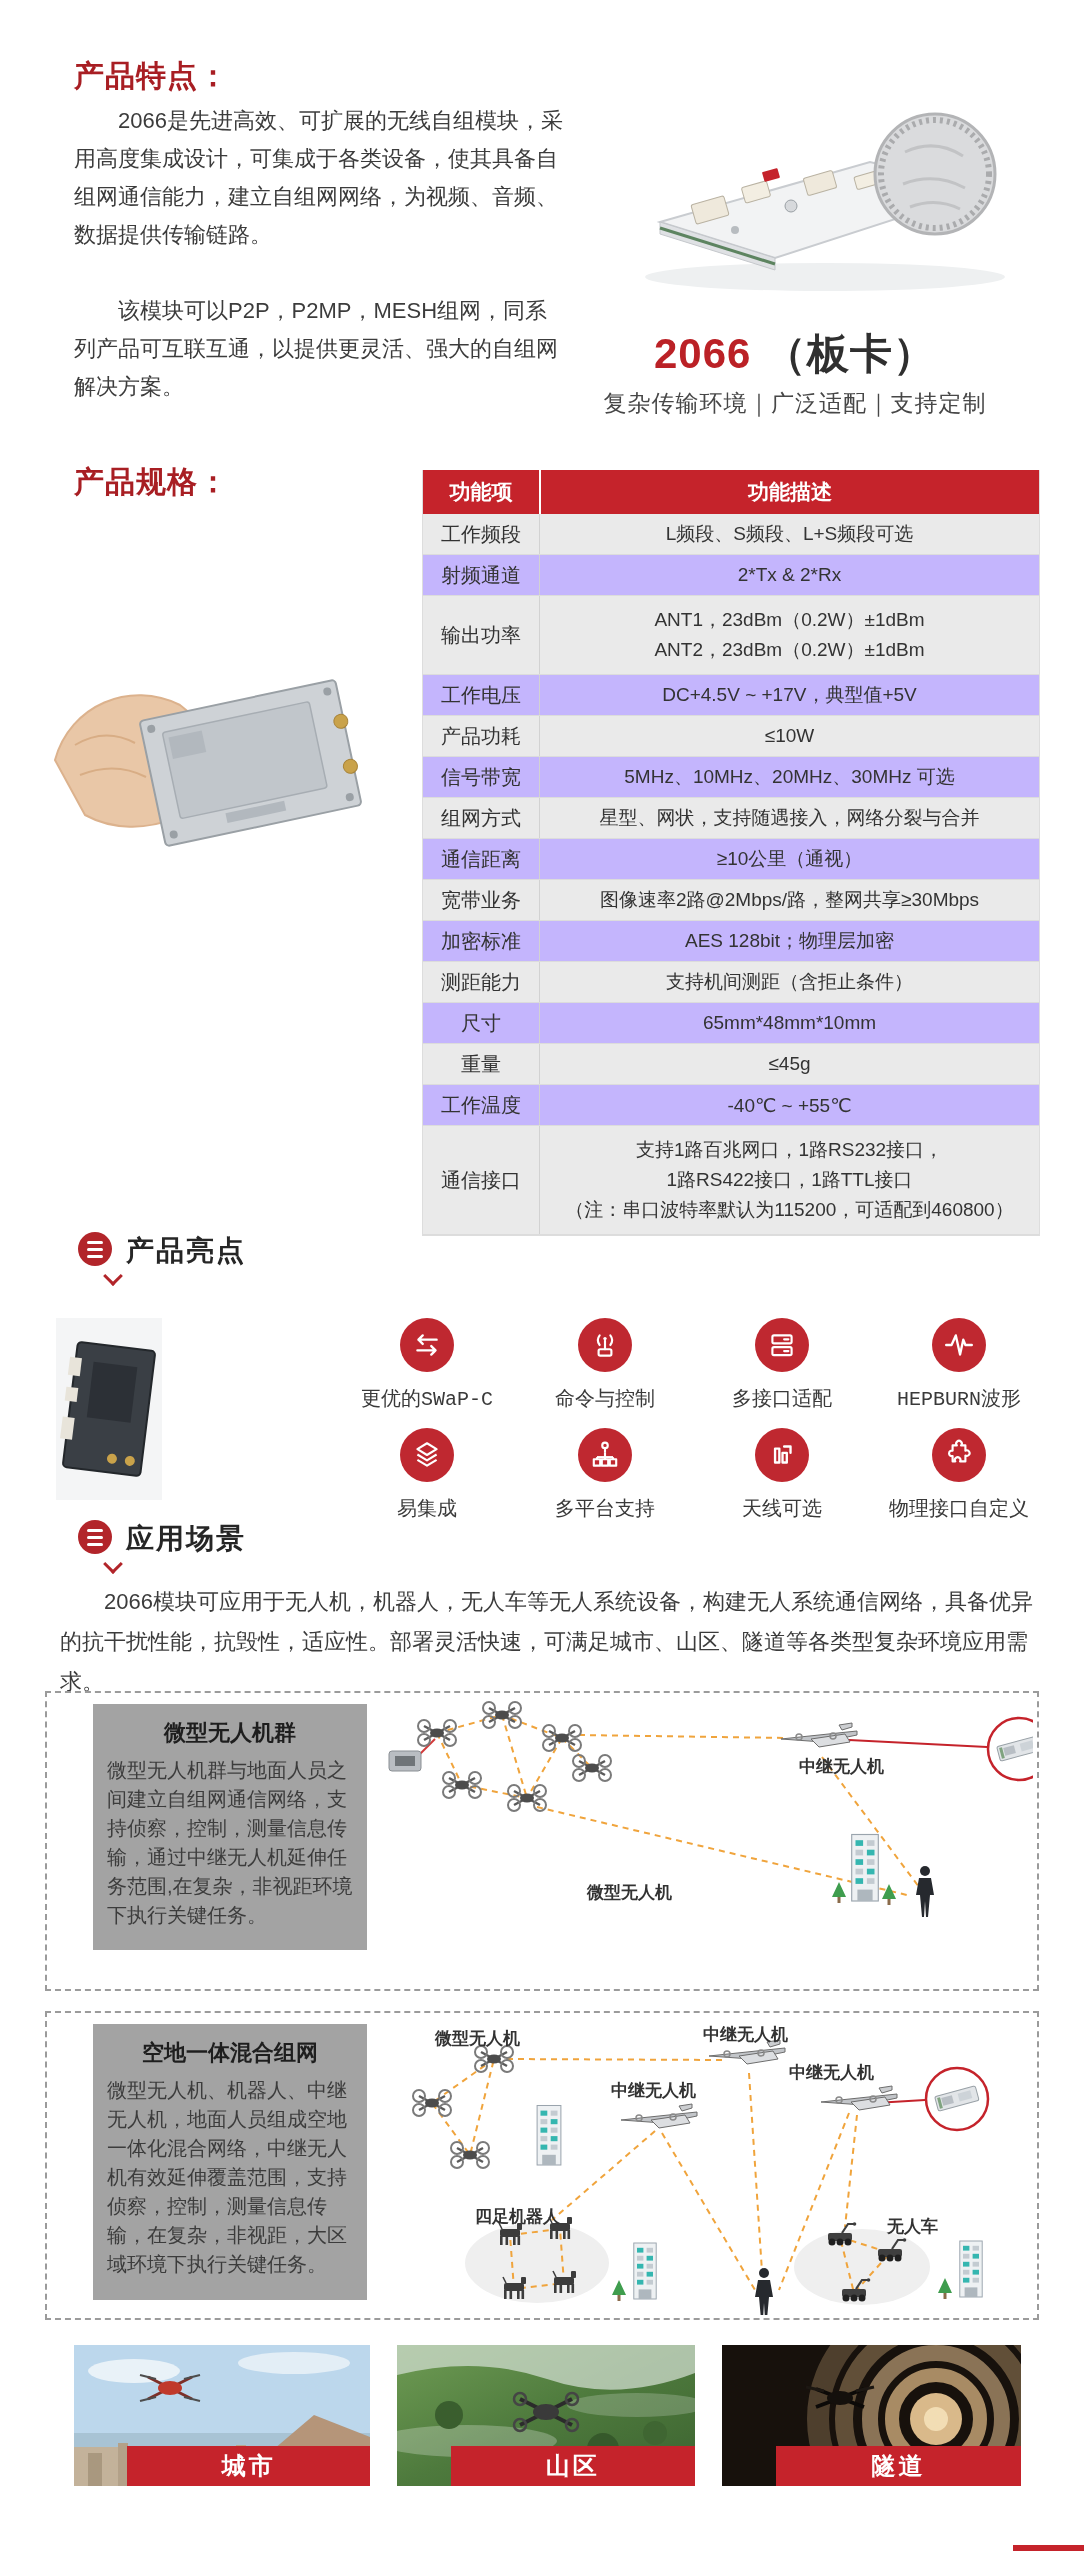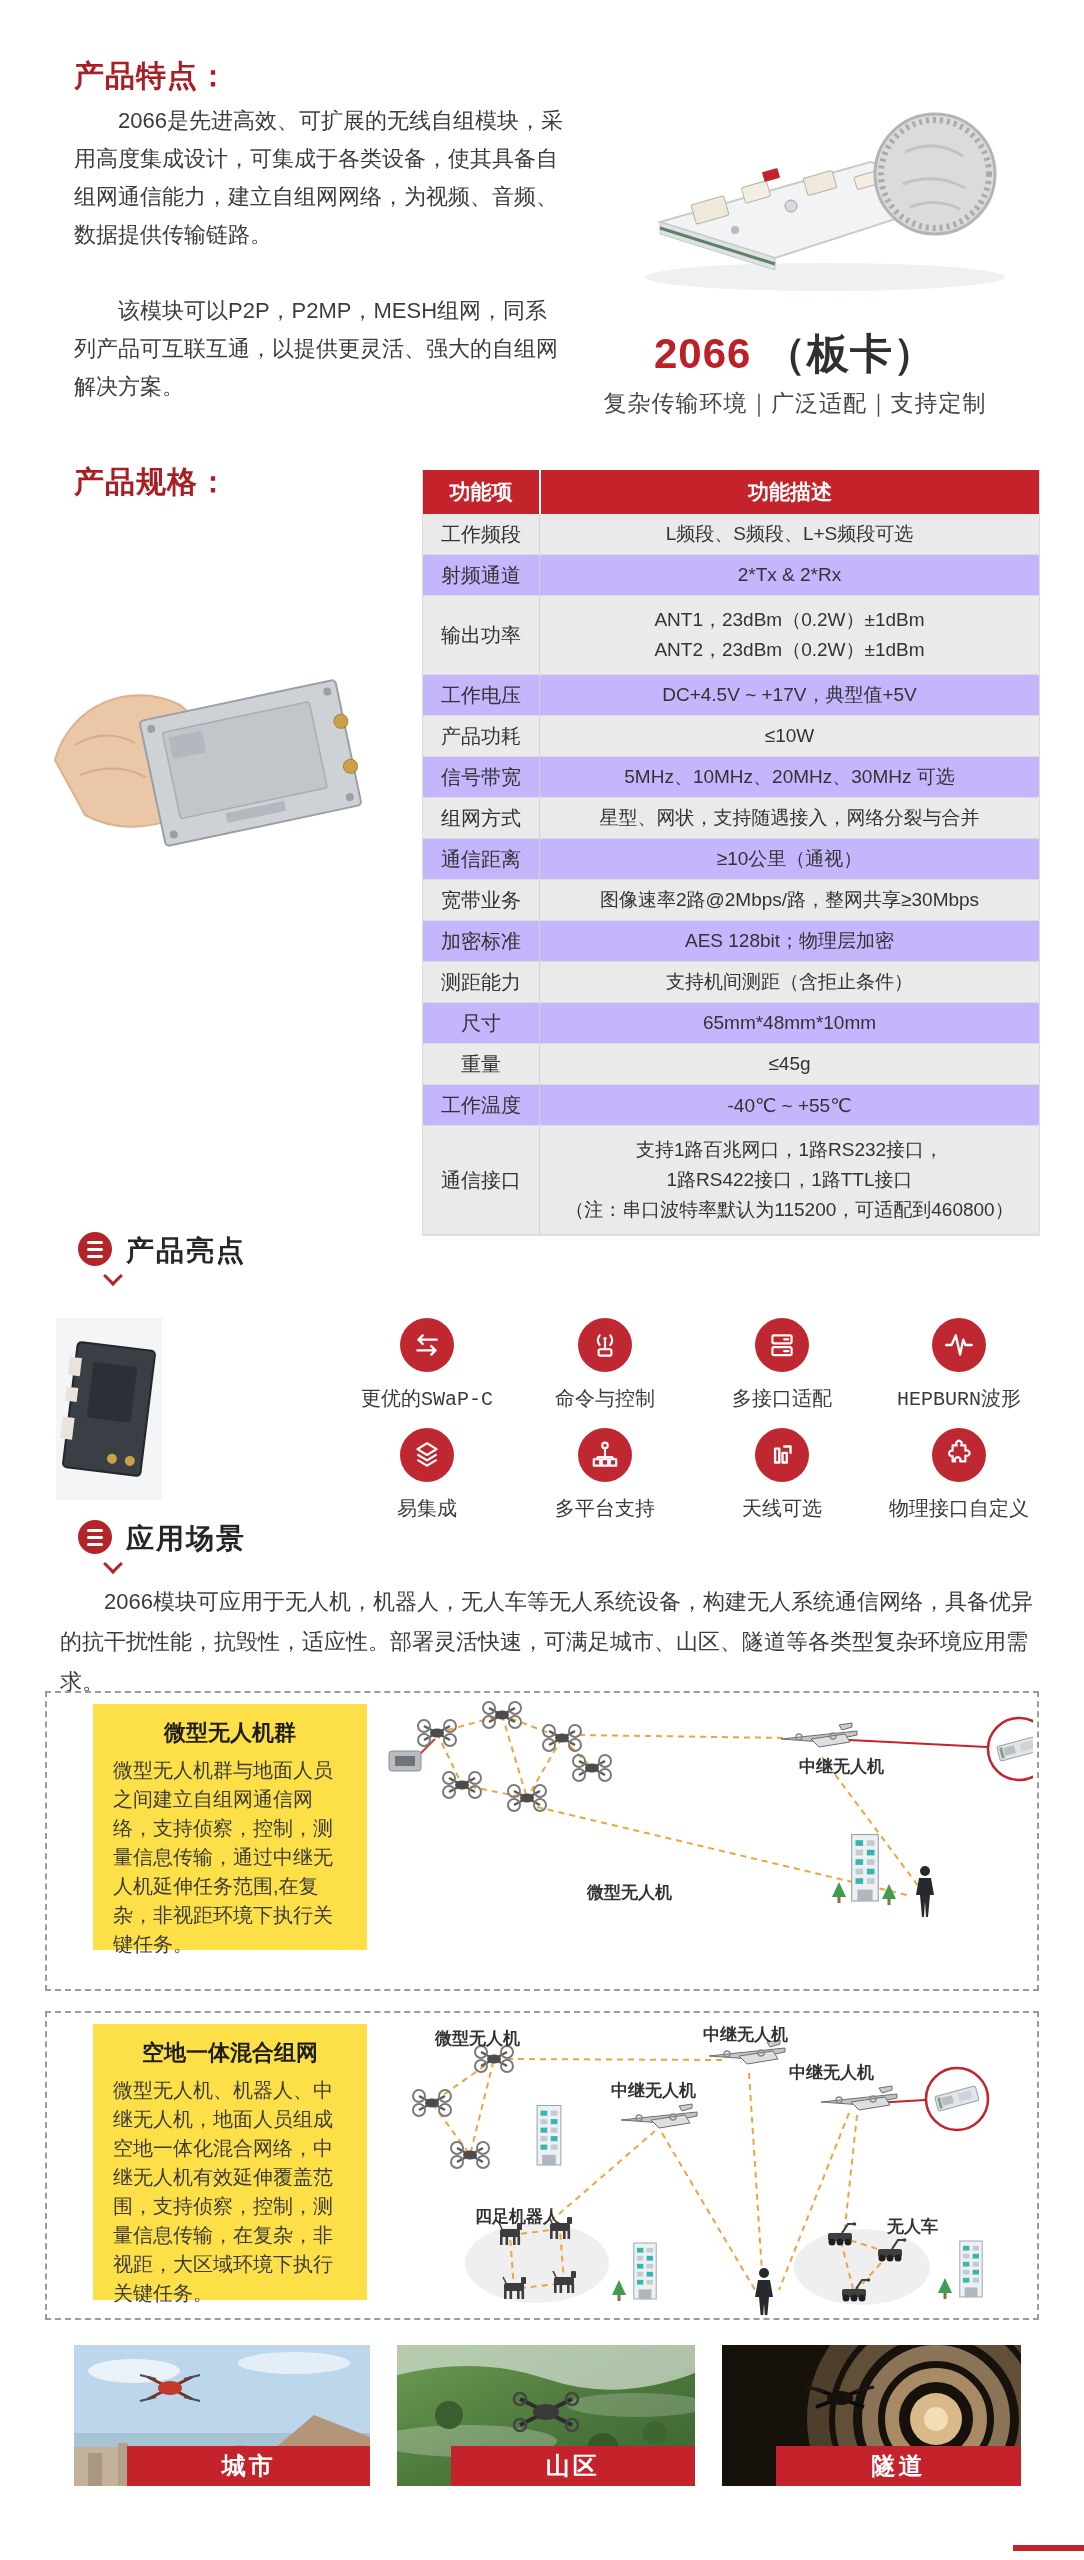--- a/index.html
+++ b/index.html
@@ -31,21 +31,21 @@
   .sec-line{position:absolute;left:0;top:42px;height:3px;background:#b2252a;}
   .notch{position:absolute;left:28px;top:-5px;width:11px;height:11px;background:#fff;
          border-right:3px solid #b2252a;border-bottom:3px solid #b2252a;transform:rotate(45deg);}
   
   .hl-item{position:absolute;width:180px;text-align:center;font-family:Liberation Mono, monospace;}
   .hl-ico{width:54px;height:54px;border-radius:50%;background:#bf2830;margin:0 auto;
           display:flex;align-items:center;justify-content:center;}
   .hl-label{margin-top:13px;font-size:20px;color:#3a3a3a;white-space:nowrap;}
   
   .scen-box{position:absolute;border:2px dashed #9b9b9b;background:#fff;}
-  .panel{position:absolute;background:#fde047;padding:12px 20px;box-sizing:border-box;}
+  .panel{position:absolute;background:#a3a3a3;padding:12px 14px;box-sizing:border-box;}
   .panel-title{font-size:22px;font-weight:bold;color:#1e1e1e;text-align:center;margin:2px 0 8px 0;}
   .panel-body{font-size:20px;line-height:29px;color:#3c3c3c;}
   .dlabel{position:absolute;font-size:17px;color:#333;white-space:nowrap;font-weight:bold;}
   
   .photo{position:absolute;overflow:hidden;}
   .photo svg{display:block;}
   .photo-bar{position:absolute;left:18%;right:0;bottom:0;height:40px;background:#c5232b;
              display:flex;align-items:center;justify-content:center;}
   .photo-bar span{color:#fff;font-size:24px;font-weight:bold;letter-spacing:3px;}
   .red-strip{position:absolute;background:#c5232b;}

